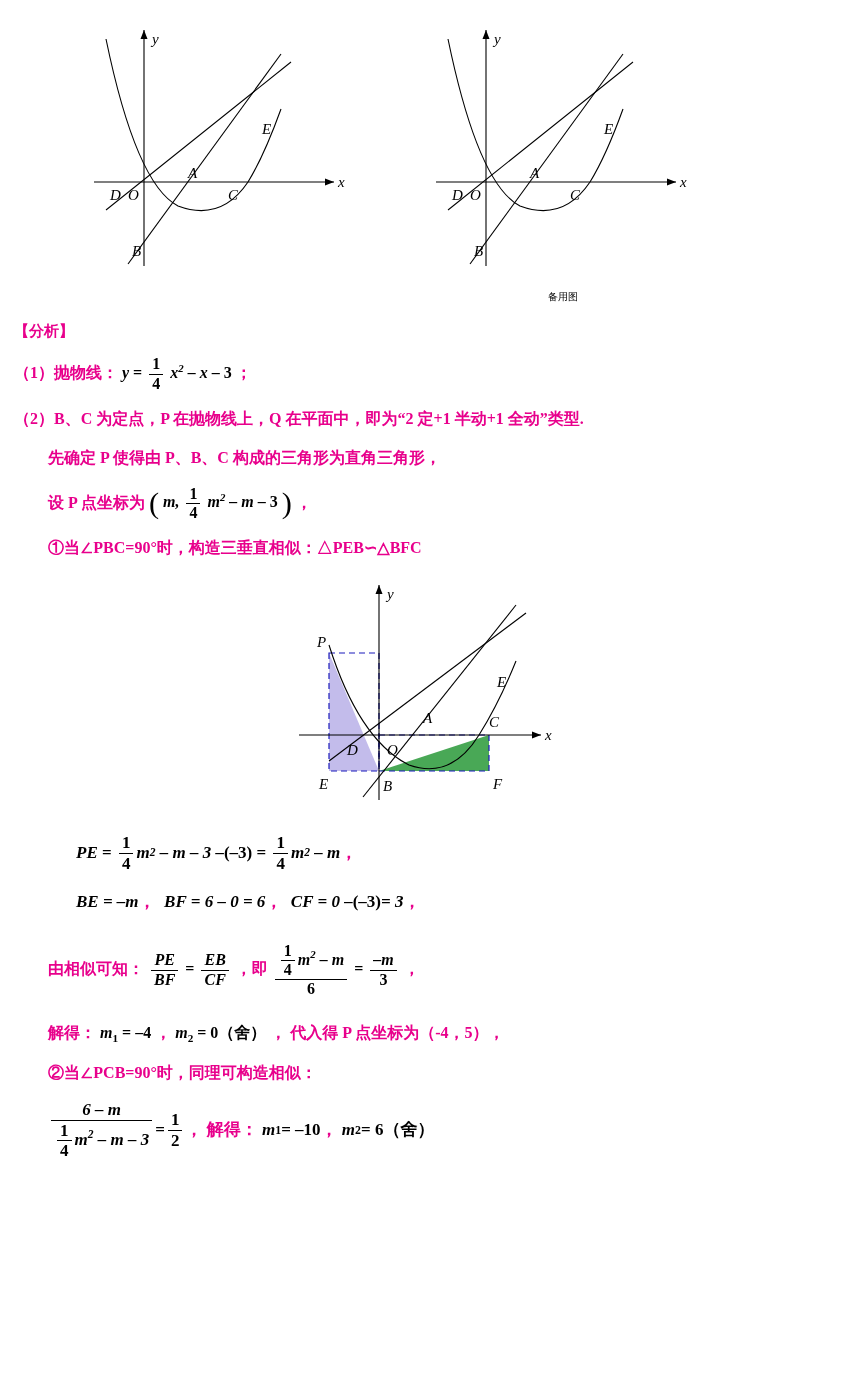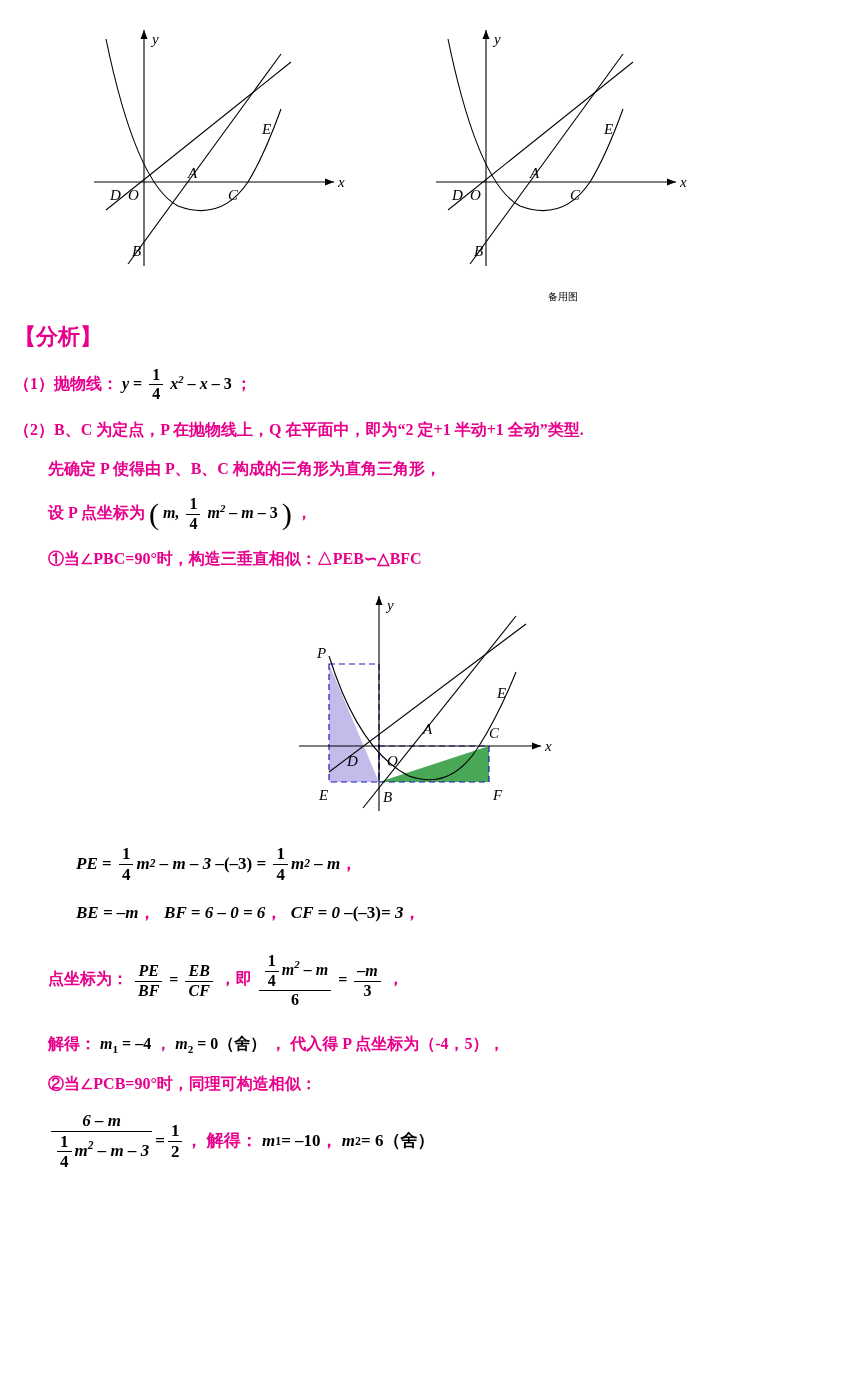--- a/index.html
+++ b/index.html
@@ -45,21 +45,21 @@
     font-size: 16px;
     line-height: 1.55;
   }
   .red {
     color: #e8008c;
     font-weight: bold;
   }
   .heading {
     color: #e8008c;
     font-weight: bold;
-    font-size: 22px;
+    font-size: 15px;
     margin: 10px 0 12px 0;
   }
   .para {
     margin: 0 0 14px 0;
   }
   .indent1 { padding-left: 34px; }
   .blk { color: #000; font-weight: bold; }
 
   
   .mi { font-family: "Liberation Serif", serif; font-style: italic; font-weight: bold;}
@@ -262,21 +262,21 @@
     <div class="math-line">
       <span class="mi">BE = –m</span>
       <span class="red comma">，</span>&nbsp;&nbsp;
       <span class="mi">BF = 6 – 0 = 6</span>
       <span class="red comma">，</span>&nbsp;&nbsp;
       <span class="mi">CF = 0 – </span><span>(–3)</span><span class="mi"> = 3</span>
       <span class="red comma">，</span>
     </div>
 
     <div class="para red indent1" style="margin-top:26px">
-      <span>点坐标为：</span>
+      <span>由相似可知：</span>
       <span class="blk">
         <span class="frac">
           <span class="num mi">PE</span>
           <span class="den mi">BF</span>
         </span>
         <span>=</span>
         <span class="frac">
           <span class="num mi">EB</span>
           <span class="den mi">CF</span>
         </span>

